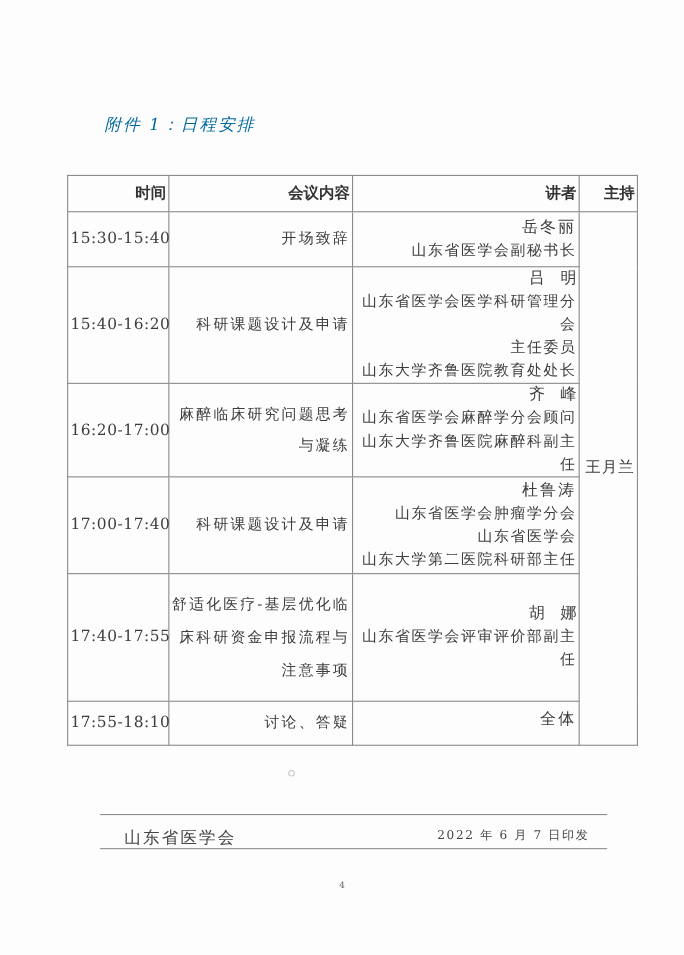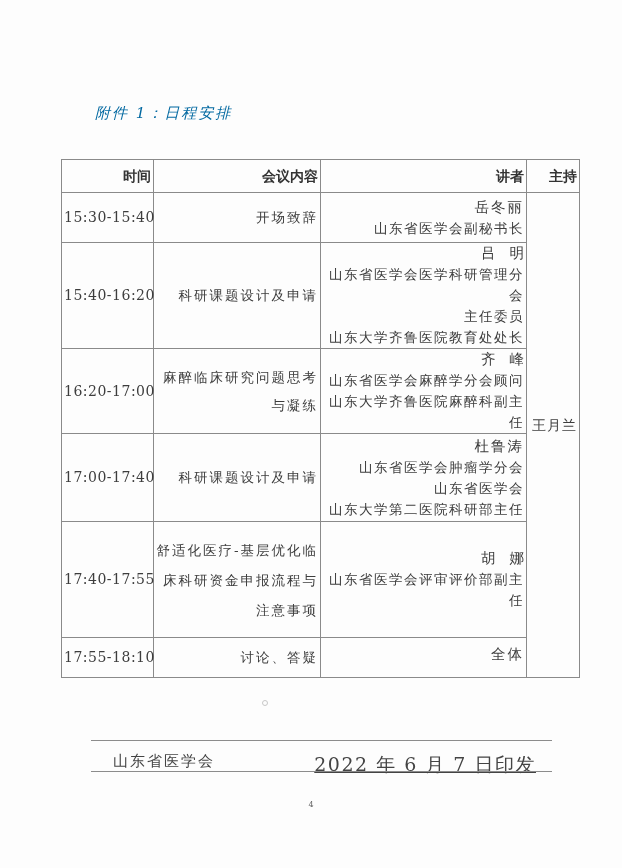--- a/index.html
+++ b/index.html
@@ -95,24 +95,23 @@
       left: 113px;
       top: 752px;
       font-size: 15px;
       letter-spacing: 2px;
       color: #444;
     }
     .footer-right {
       position: absolute;
       right: 86px;
       top: 752px;
-      font-size: 19px;
+      font-size: 11px;
       letter-spacing: 1.5px;
       color: #444;
-      text-decoration: underline;
     }
     .page-number {
       position: absolute;
       left: 0;
       width: 622px;
       text-align: center;
       top: 800px;
       font-size: 8px;
       color: #666;
     }

